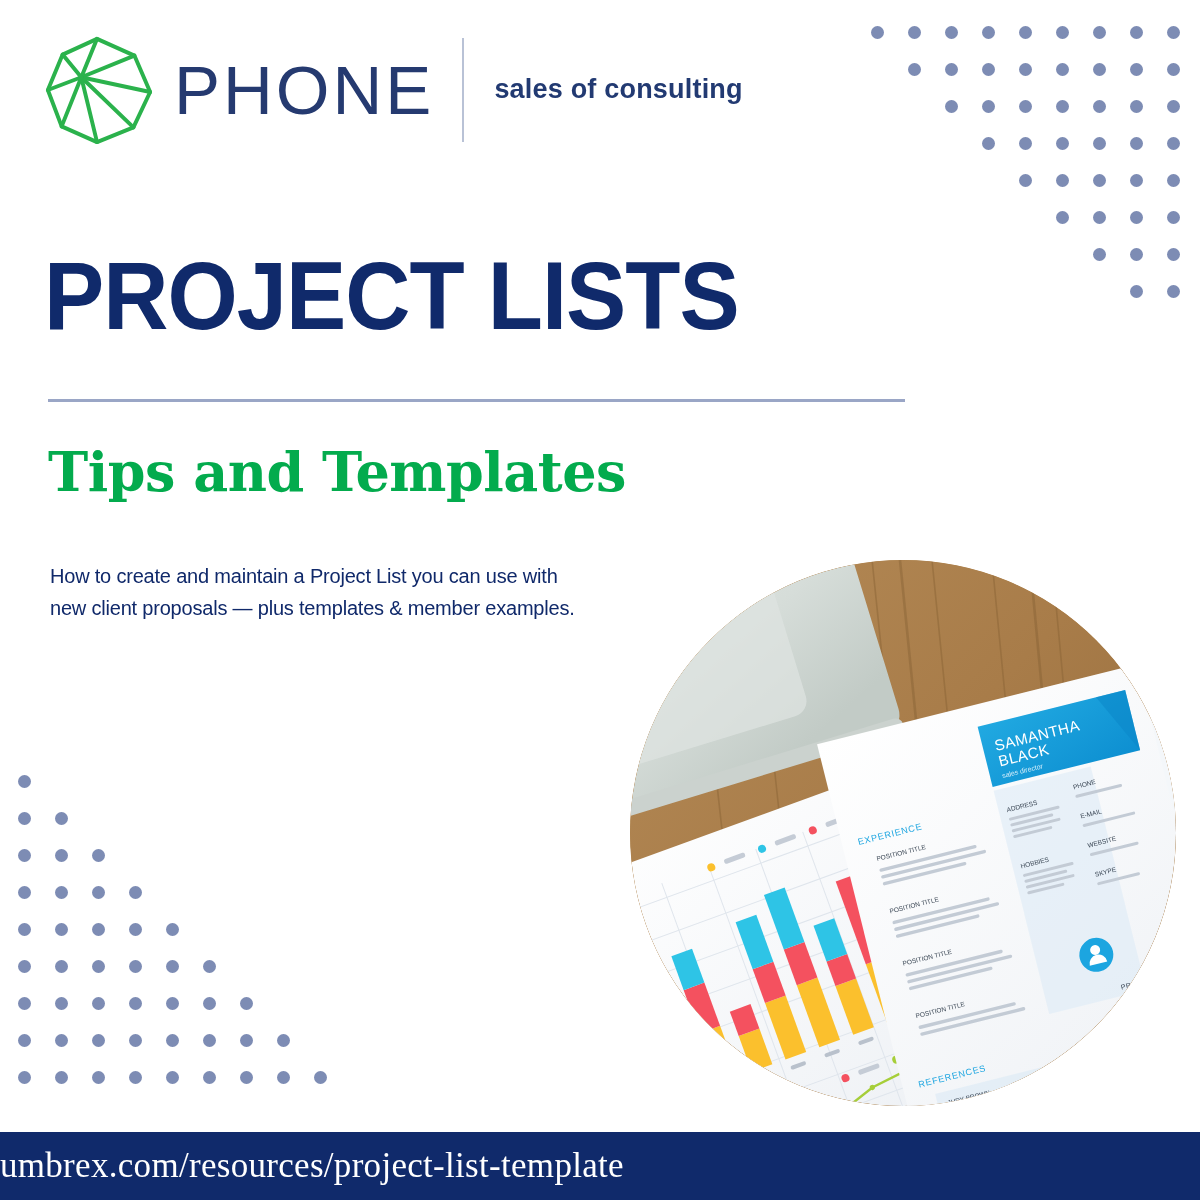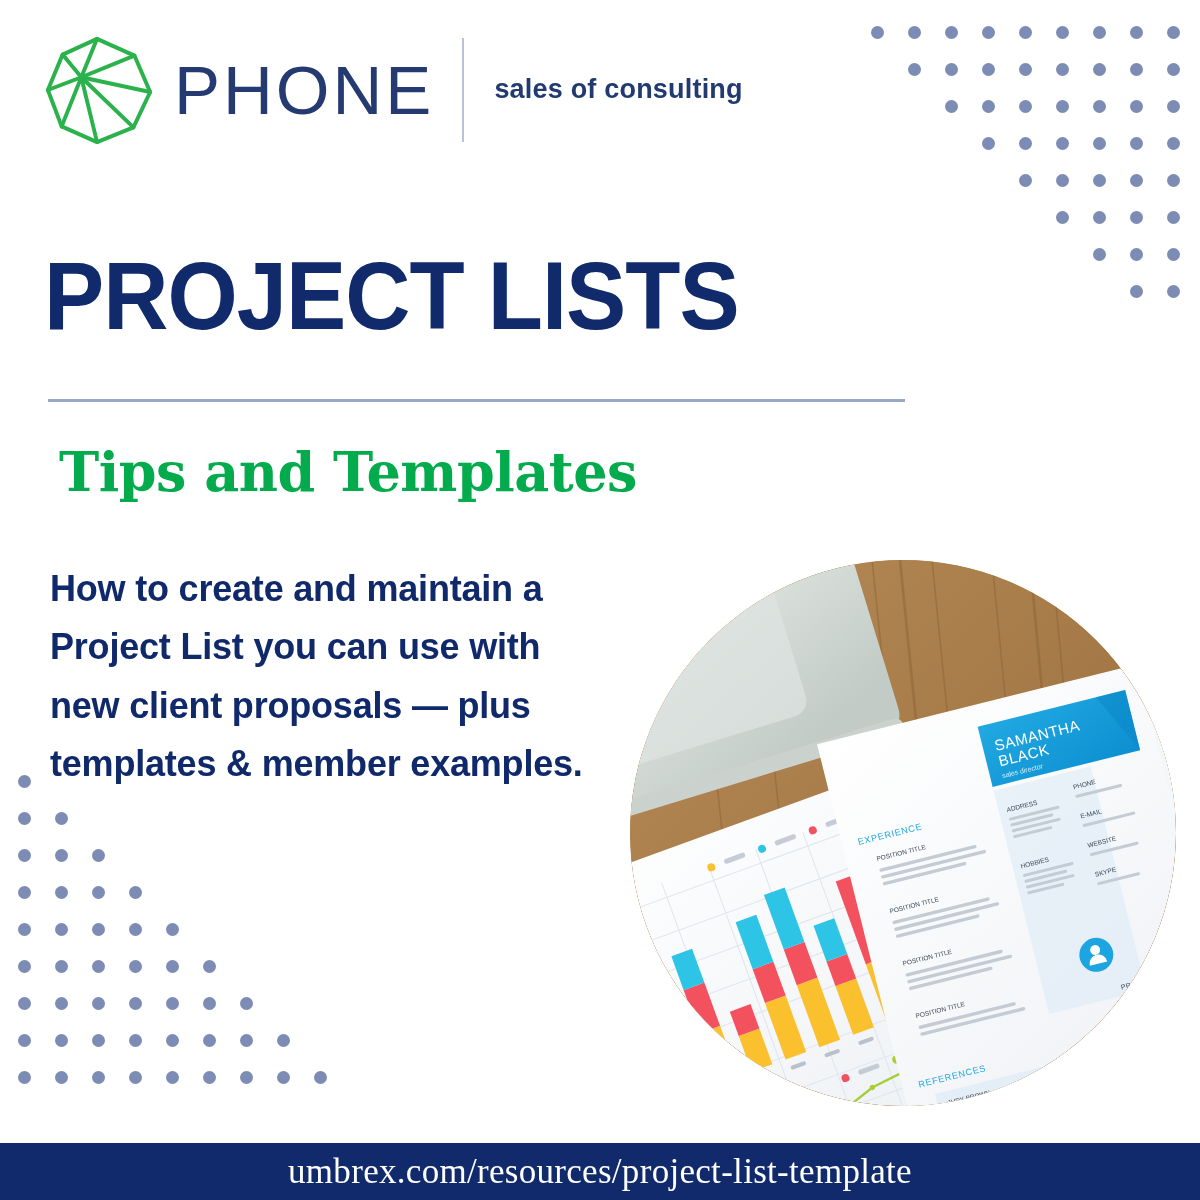--- a/index.html
+++ b/index.html
@@ -95,30 +95,29 @@
   #subtitle {
     position: absolute;
     left: 48px;
     top: 444px;
     font-family: "DejaVu Serif", serif;
     font-size: 54px;
     font-weight: bold;
     color: #03ab4d;
     letter-spacing: -0.5px;
     line-height: 1.05;
-    margin-left: 11px;
   }
   #body-copy {
     position: absolute;
     left: 50px;
     top: 560px;
     width: 540px;
     font-family: "Liberation Sans", sans-serif;
-    font-size: 36px;
-    font-weight: bold;
+    font-size: 20px;
+    font-weight: normal;
     color: #10296a;
     line-height: 1.62;
     letter-spacing: -0.2px;
   }
 
   
   #photo-circle {
     position: absolute;
     left: 630px;
     top: 560px;
@@ -129,25 +128,24 @@
     background: #b0854e;
   }
   #photo-circle svg { display: block; width: 100%; height: 100%; }
 
   
   #footer-bar {
     position: absolute;
     left: 0;
     bottom: 0;
     width: 1200px;
-    height: 57px;
+    height: 68px;
     background: #102a6b;
     display: flex;
     align-items: center;
-    justify-content: center;
   }
   #footer-url {
     font-family: "Liberation Serif", serif;
     font-size: 35px;
     color: #ffffff;
     letter-spacing: 0.3px;
   }
 </style>
 </head>
 <body>

